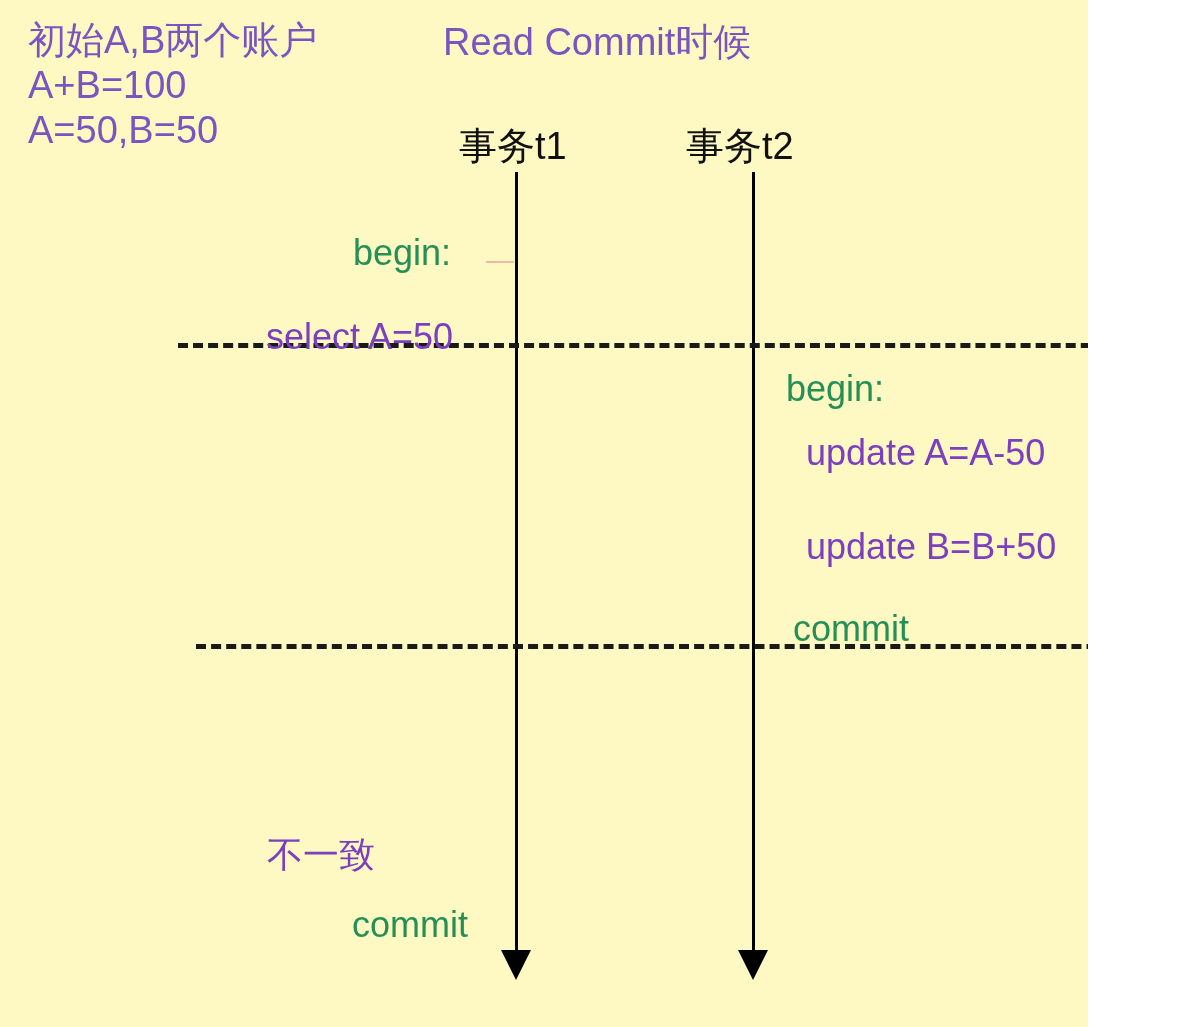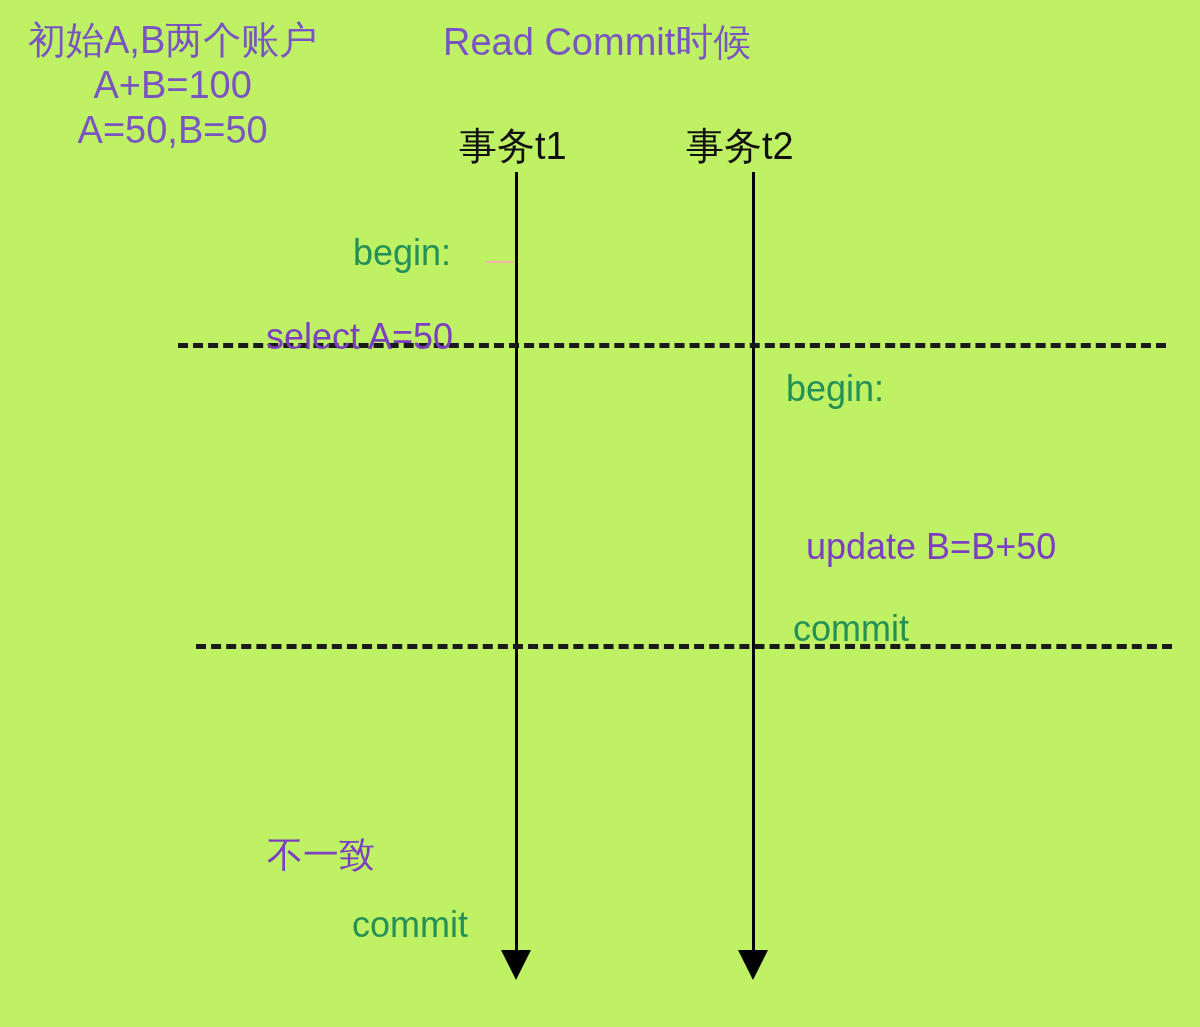--- a/index.html
+++ b/index.html
@@ -5,25 +5,24 @@
   html, body {
     margin: 0;
     padding: 0;
     background: #ffffff;
   }
   body {
     font-family: "Liberation Sans", "DejaVu Sans", sans-serif;
   }
   #canvas {
     position: relative;
-    width: 1200px;
+    width: 1088px;
     height: 1027px;
-    background: #bef264;
+    background: #fef9c3;
     overflow: hidden;
-    text-align: center;
   }
   .txt {
     position: absolute;
     white-space: pre;
     line-height: 1.18;
     font-weight: 400;
   }
   
   .c-note    { color: #7a55c2; }   
   .c-stmt    { color: #7c3fbf; }   
@@ -97,18 +96,19 @@
   <div class="txt s-stmt c-stmt" style="left:266px; top:300px;">select A=50</div>
 
 
 
   <div class="txt s-stmt c-stmt" style="left:267px; top:818px;">不一致</div>
 
   <div class="txt s-stmt c-kw" style="left:352px; top:888px;">commit</div>
 
   <div class="txt s-stmt c-kw" style="left:786px; top:352px;">begin:</div>
 
+  <div class="txt s-stmt c-stmt" style="left:806px; top:416px;">update A=A-50</div>
 
   <div class="txt s-stmt c-stmt" style="left:806px; top:510px;">update B=B+50</div>
 
   <div class="txt s-stmt c-kw" style="left:793px; top:592px;">commit</div>
 
 </div>
 
 </body></html>

